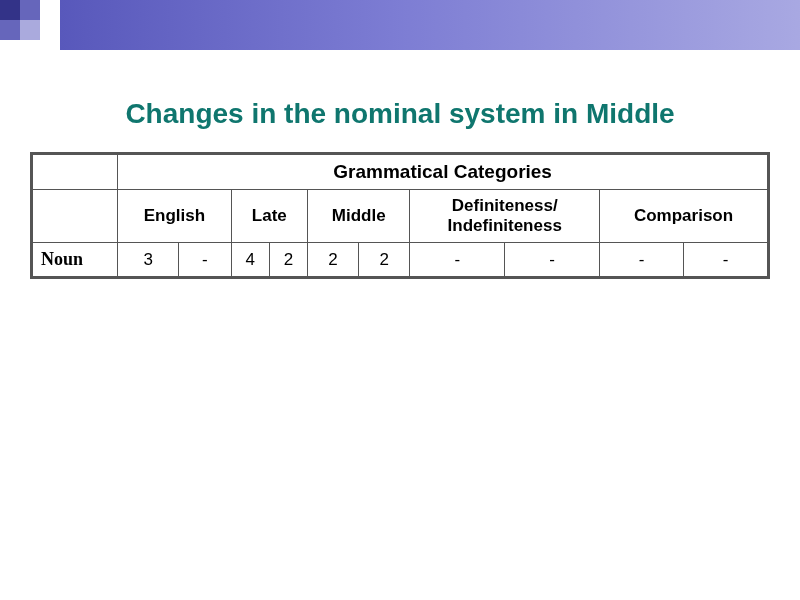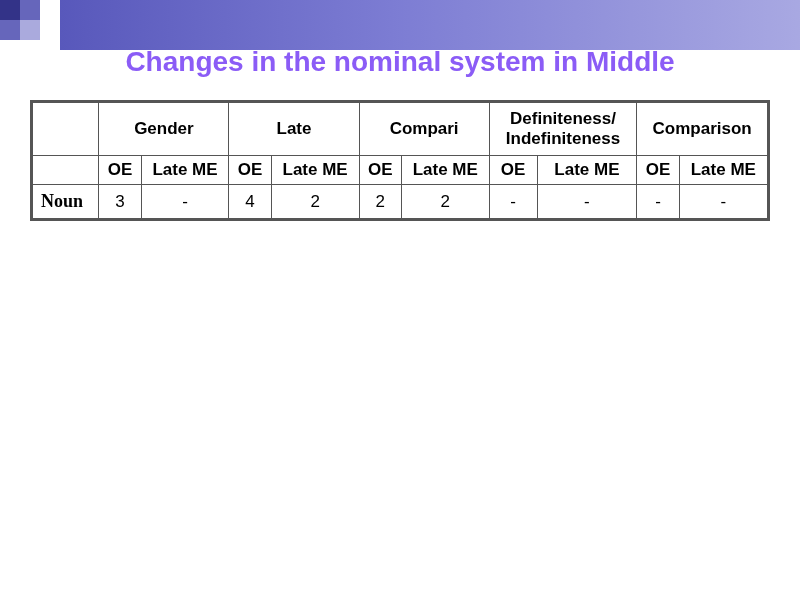--- a/index.html
+++ b/index.html
@@ -42,22 +42,22 @@
     }
     .sq.dark { background: #333388; }
     .sq.mid { background: #6666bb; }
     .sq.light { background: #aaaadd; }
     .sq.white { background: #ffffff; }
 
     .page-title {
       text-align: center;
       font-size: 28px;
       font-weight: bold;
-      color: #8b5cf6;
-      padding-top: 44px;
+      color: #0f766e;
+      padding-top: 96px;
       padding-bottom: 20px;
       line-height: 1.3;
     }
 
     .table-container {
       margin: 0 30px;
       border: 2px solid #555555;
     }
 
     table {
@@ -124,43 +124,34 @@
 </div>
 
 <div class="page-title">
   <span>Changes in the nominal system in Middle</span><br>
 </div>
 
 <div class="table-container">
   <table>
 
     <tbody>
+        <tr>
+      <td></td>
+      <td colspan="10" class="grammatical-header">Grammatical Categories</td>
+    </tr>
 
     <tr>
       <td></td>
-      <td colspan="2" class="category-header">Gender</td>
+      <td colspan="2" class="category-header">English</td>
       <td colspan="2" class="category-header">Late</td>
-      <td colspan="2" class="category-header">Compari</td>
+      <td colspan="2" class="category-header">Middle</td>
       <td colspan="2" class="category-header">Definiteness/<br>Indefiniteness</td>
       <td colspan="2" class="category-header">Compari­son</td>
     </tr>
 
-    <tr class="oe-me-row">
-      <td></td>
-      <td class="oe-me-header">OE</td>
-      <td class="oe-me-header">Late ME</td>
-      <td class="oe-me-header">OE</td>
-      <td class="oe-me-header">Late ME</td>
-      <td class="oe-me-header">OE</td>
-      <td class="oe-me-header">Late ME</td>
-      <td class="oe-me-header">OE</td>
-      <td class="oe-me-header">Late ME</td>
-      <td class="oe-me-header">OE</td>
-      <td class="oe-me-header">Late ME</td>
-    </tr>
 
     <tr>
       <td class="row-label">Noun</td>
       <td class="data-cell">3</td>
       <td class="data-cell">-</td>
       <td class="data-cell">4</td>
       <td class="data-cell">2</td>
       <td class="data-cell">2</td>
       <td class="data-cell">2</td>
       <td class="data-cell">-</td>

